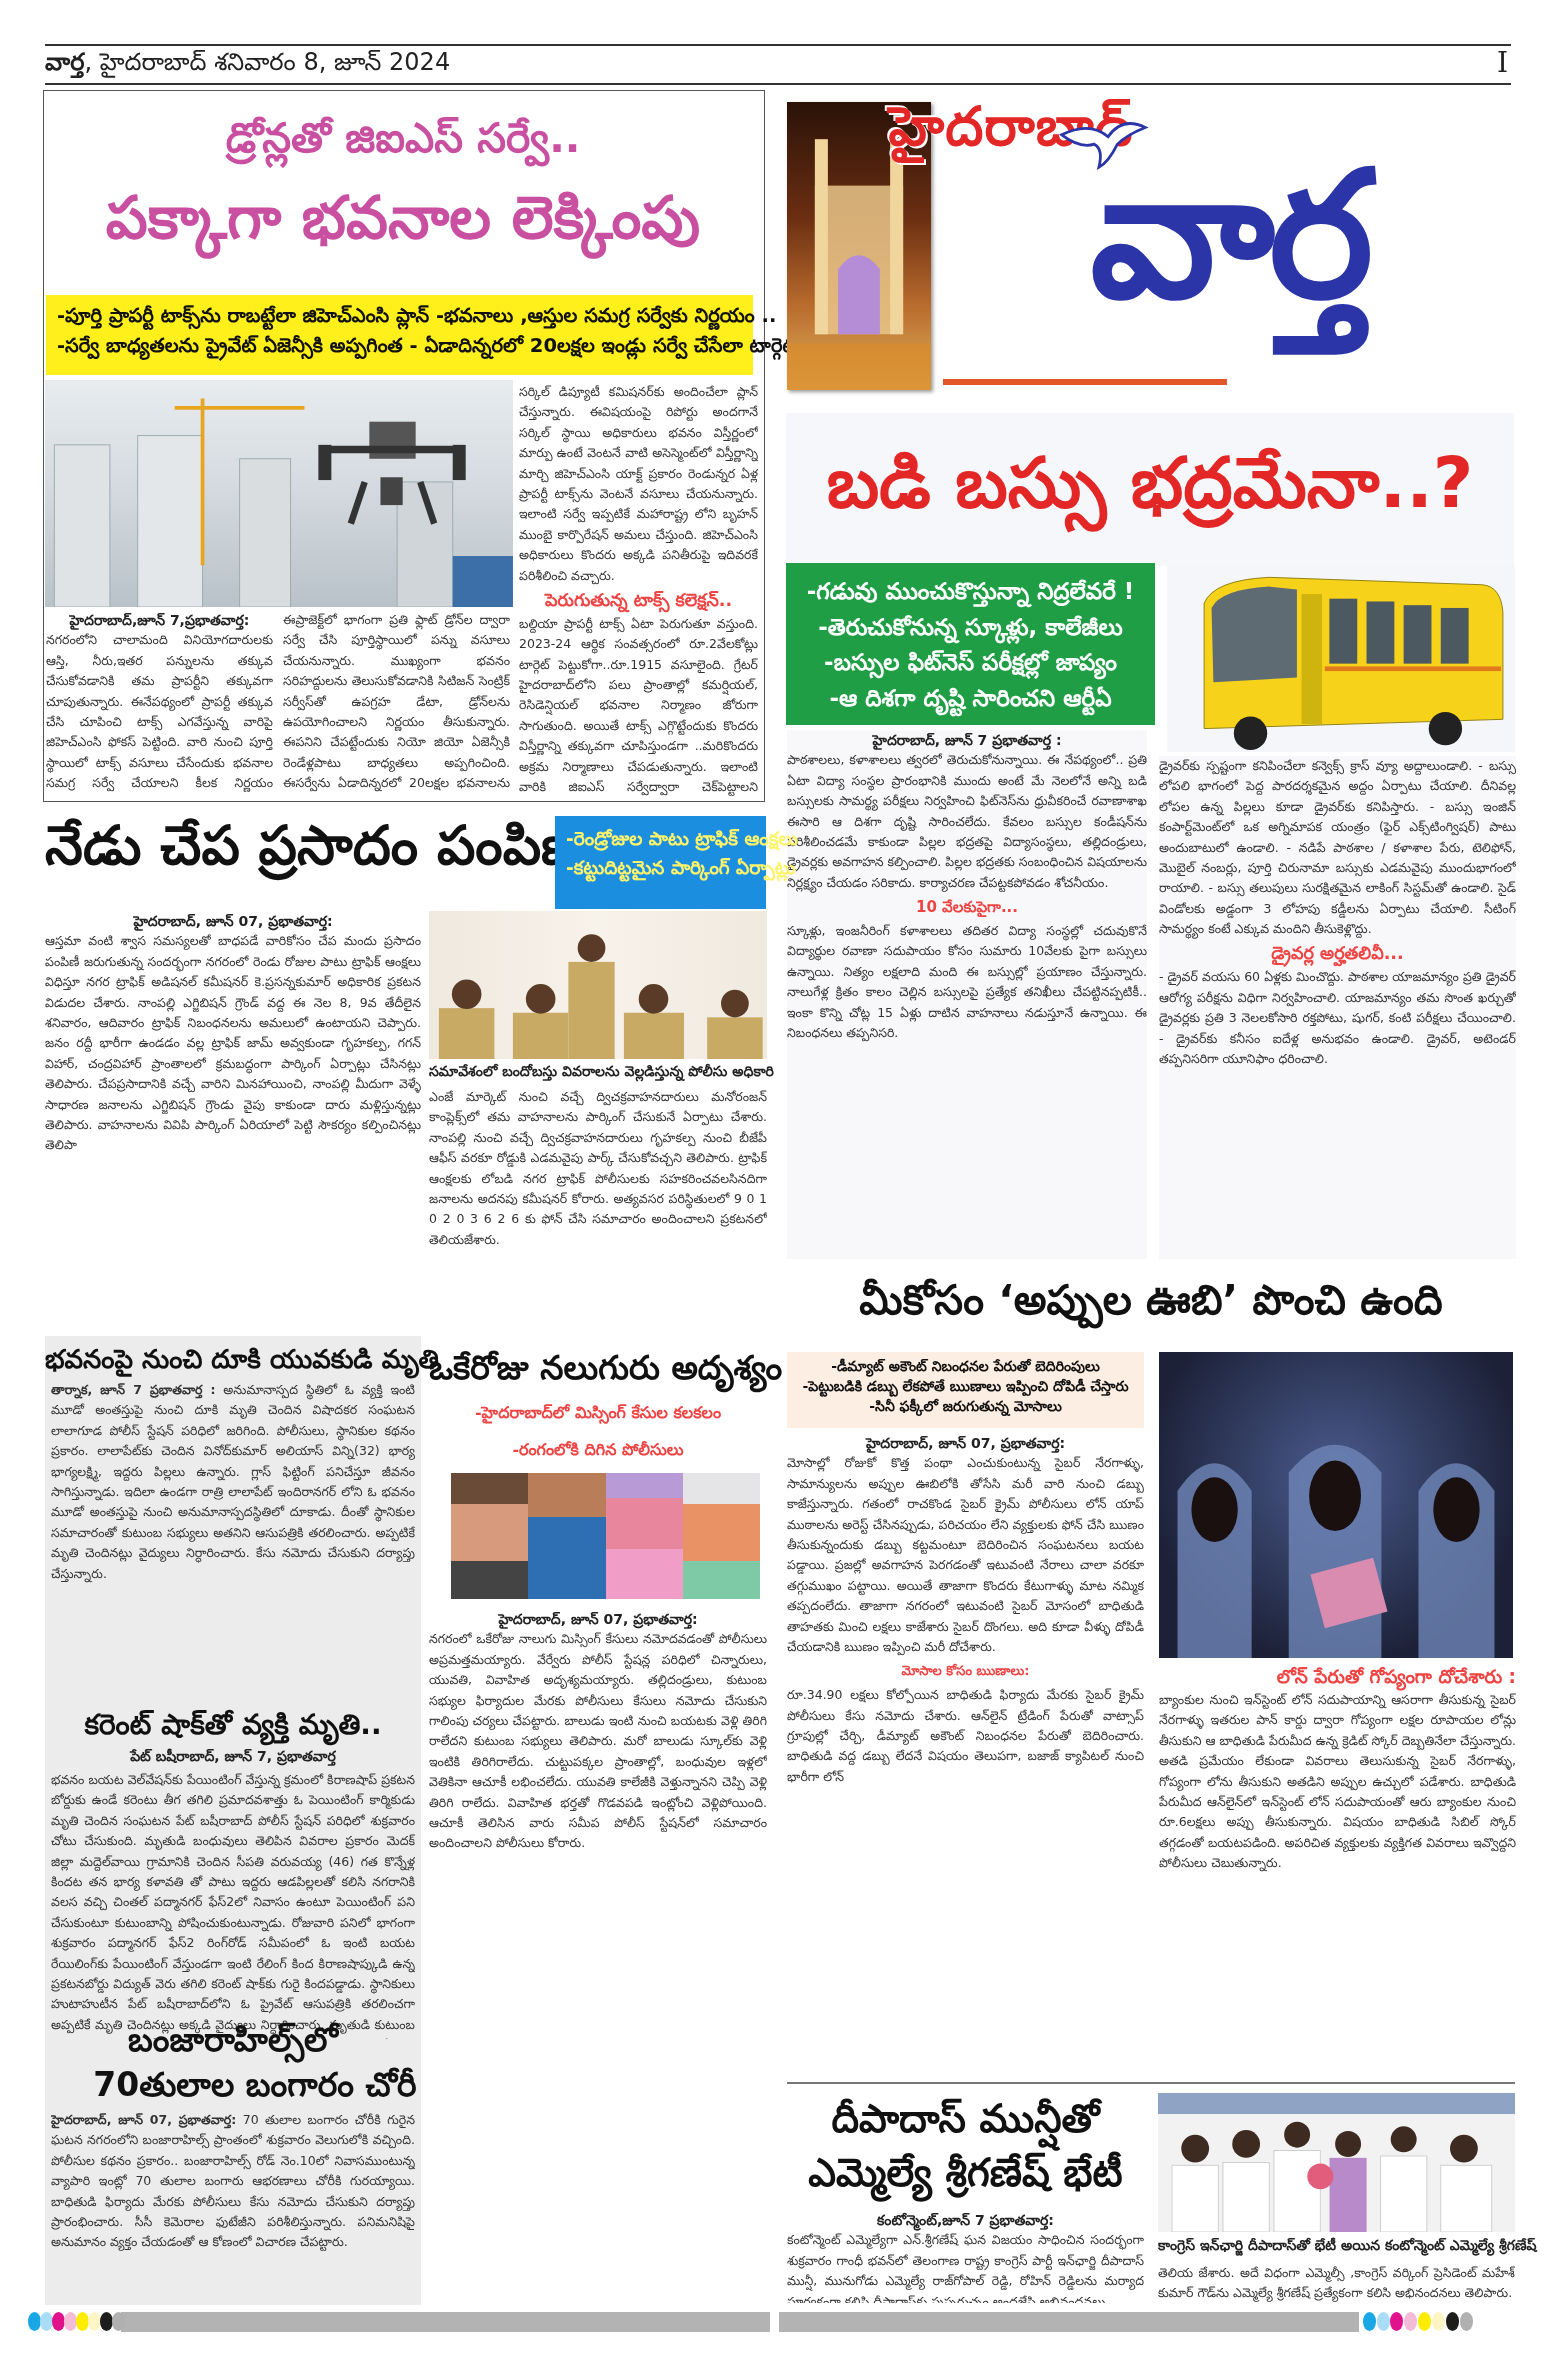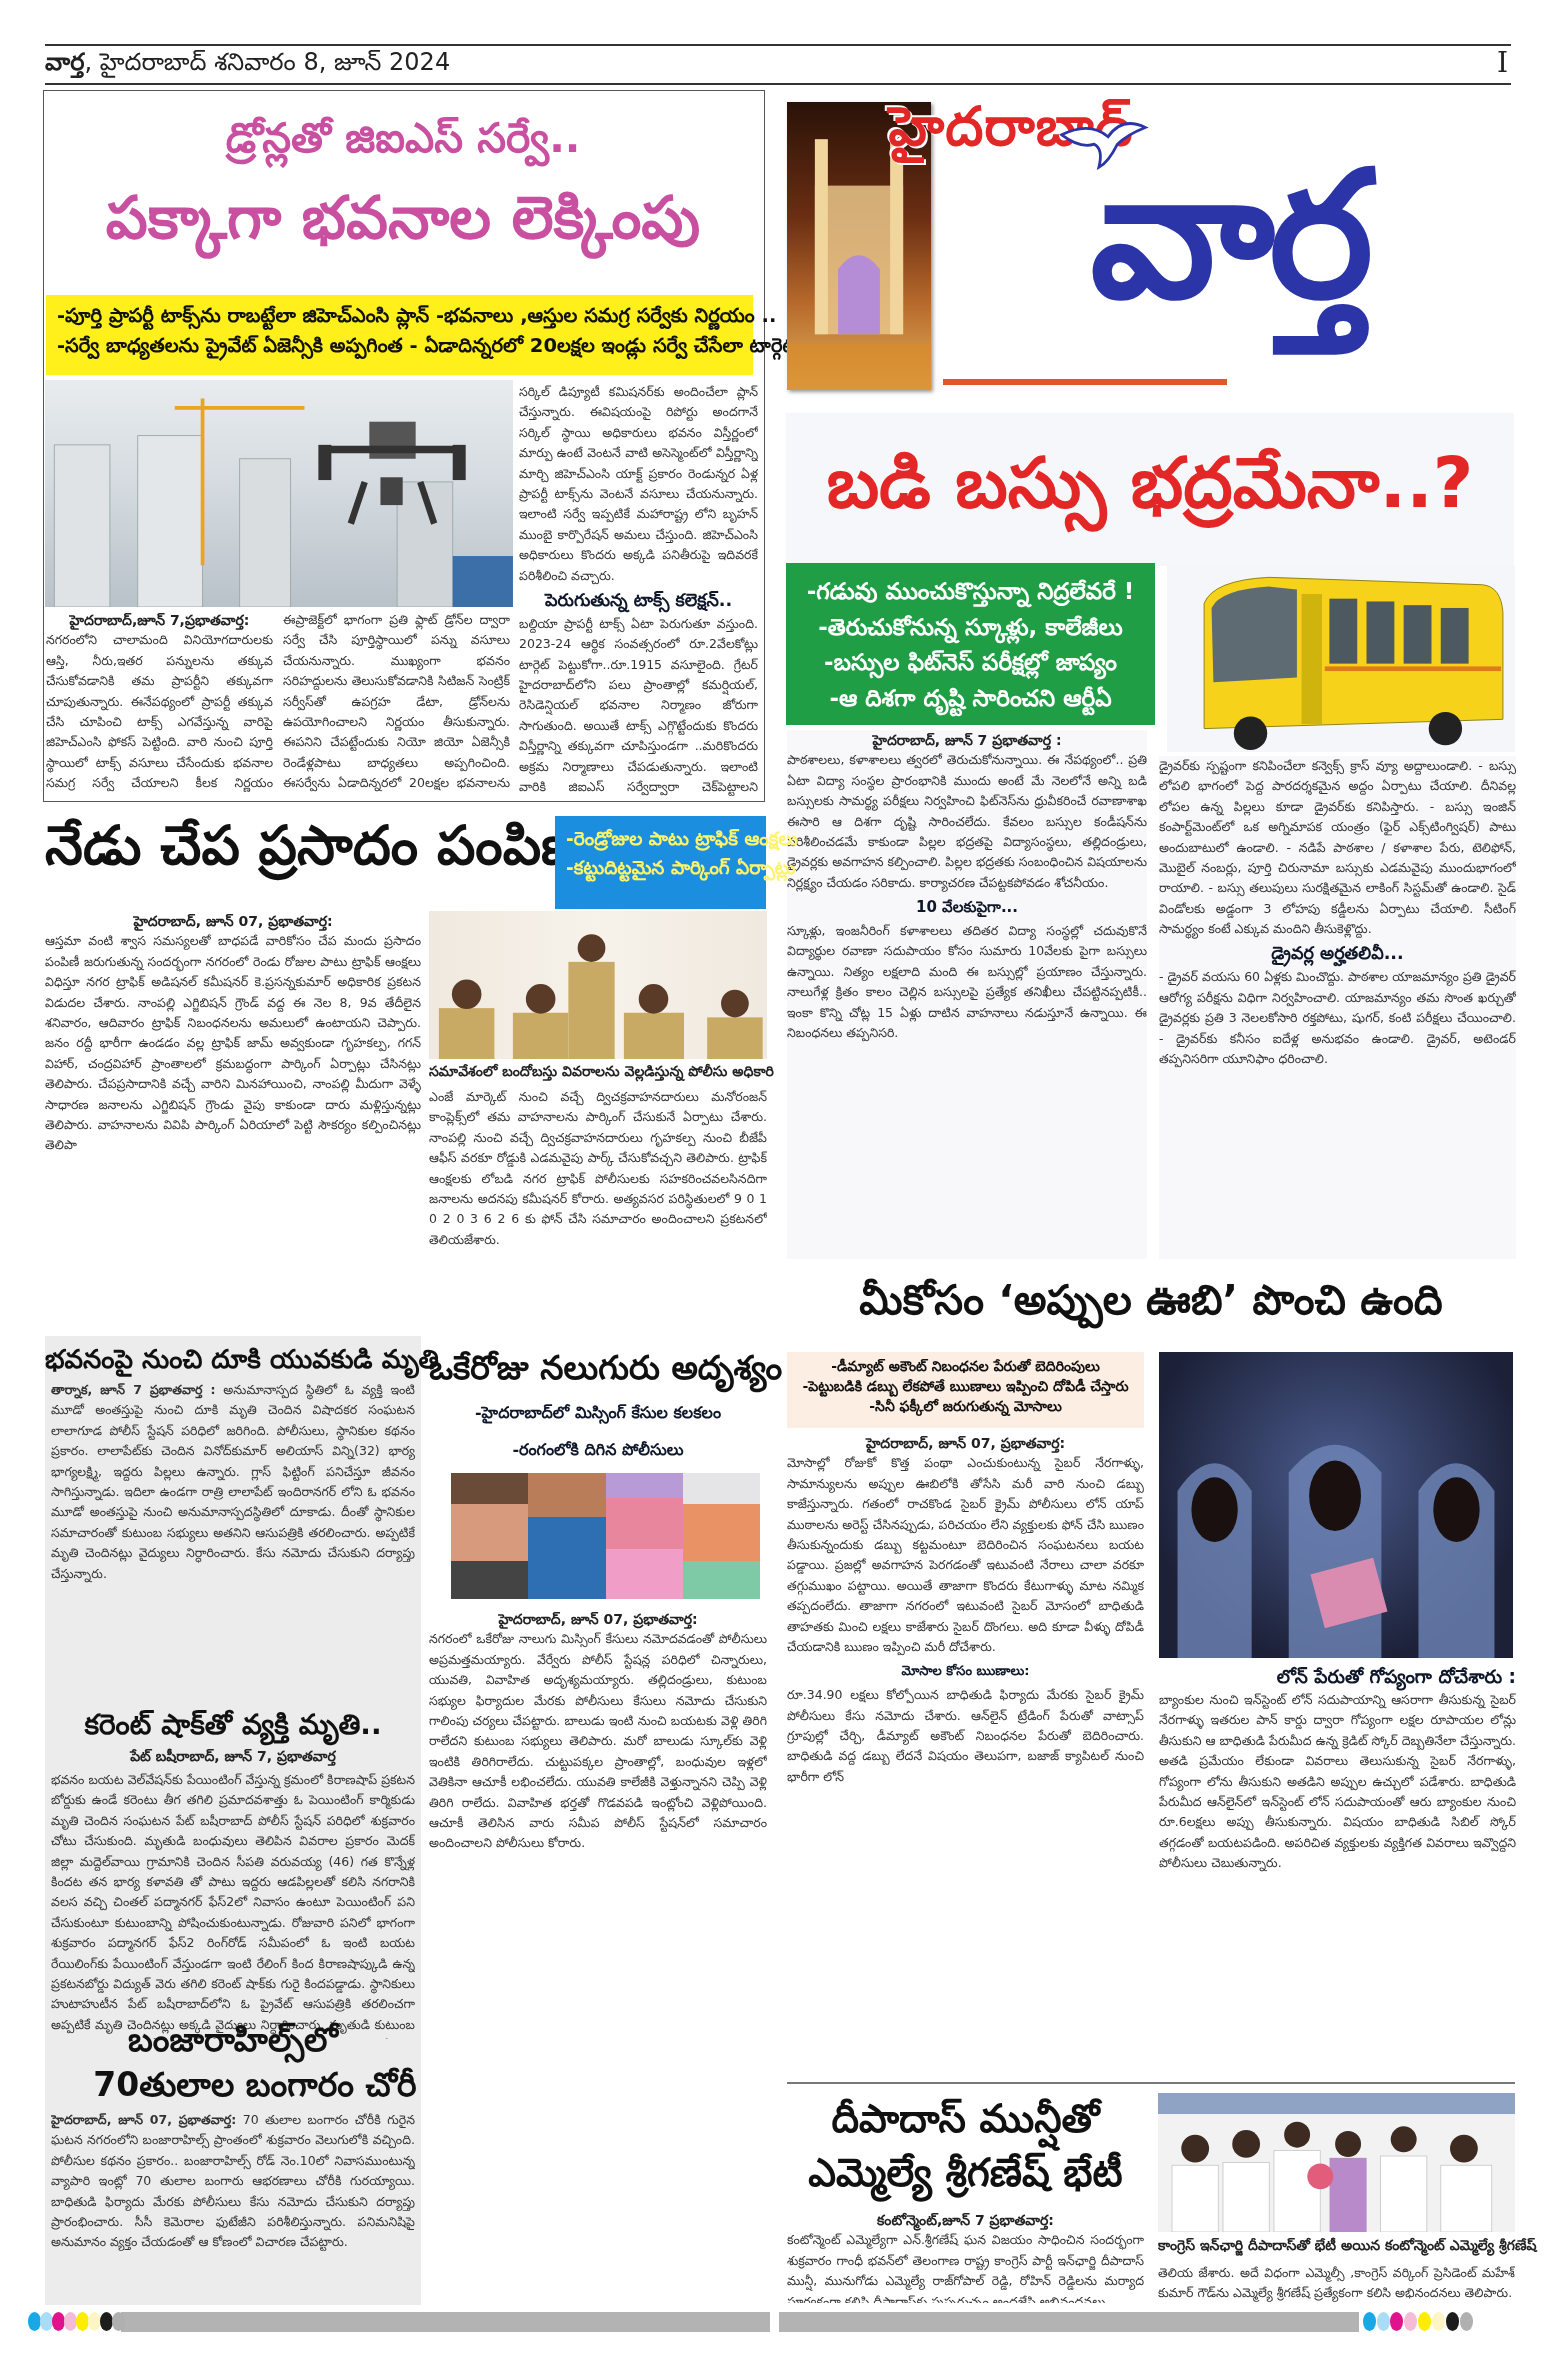--- a/index.html
+++ b/index.html
@@ -16,21 +16,21 @@
   .red { color: #e32626; }
   .black { color: #111; }
   .banner { position: absolute; padding: 5.6px 11px; font-weight: 700; line-height: 1.55; }
   .banner div { white-space: nowrap; }
   .yellow-bg { background: #ffef1a; color: #111; font-size: 19.5px; }
   .green-bg { background: #1f9e46; color: #fff; font-size: 23px; text-align: center; padding-top: 11px; }
   .blue-bg { background: #1c8ee0; color: #fff36a; font-size: 18.6px; text-align: right; padding-top: 9.3px; }
   .peach-bg { background: #fdeee3; color: #111; font-size: 16.7px; text-align: center; padding-top: 9.3px; }
   .col { position: absolute; font-size: 12.5px; line-height: 20.4px; color: #333; text-align: justify; overflow: hidden; }
   .dateline { font-weight: 700; text-align: center; font-size: 14px; color: #222; }
-  .subhead { font-weight: 700; text-align: center; font-size: 17.6px; color: #0f172a; margin: 3.7px 0; }
+  .subhead { font-weight: 700; text-align: center; font-size: 17.6px; color: #ef4444; margin: 3.7px 0; }
   .photo { position: absolute; overflow: hidden; }
   .caption { position: absolute; font-size: 13px; font-weight: 700; color: #222; text-align: center; white-space: nowrap; }
   .gray-panel { position: absolute; background: #ececec; }
   .footer-bar { position: absolute; background: #b3b3b3; height: 20.4px; }
   .dot { position: absolute; width: 13px; height: 18.6px; border-radius: 50%; }
 </style>
 </head>
 <body>
 
 <div class="rule" style="left:45px; top:44px; width:1466px;"></div>

